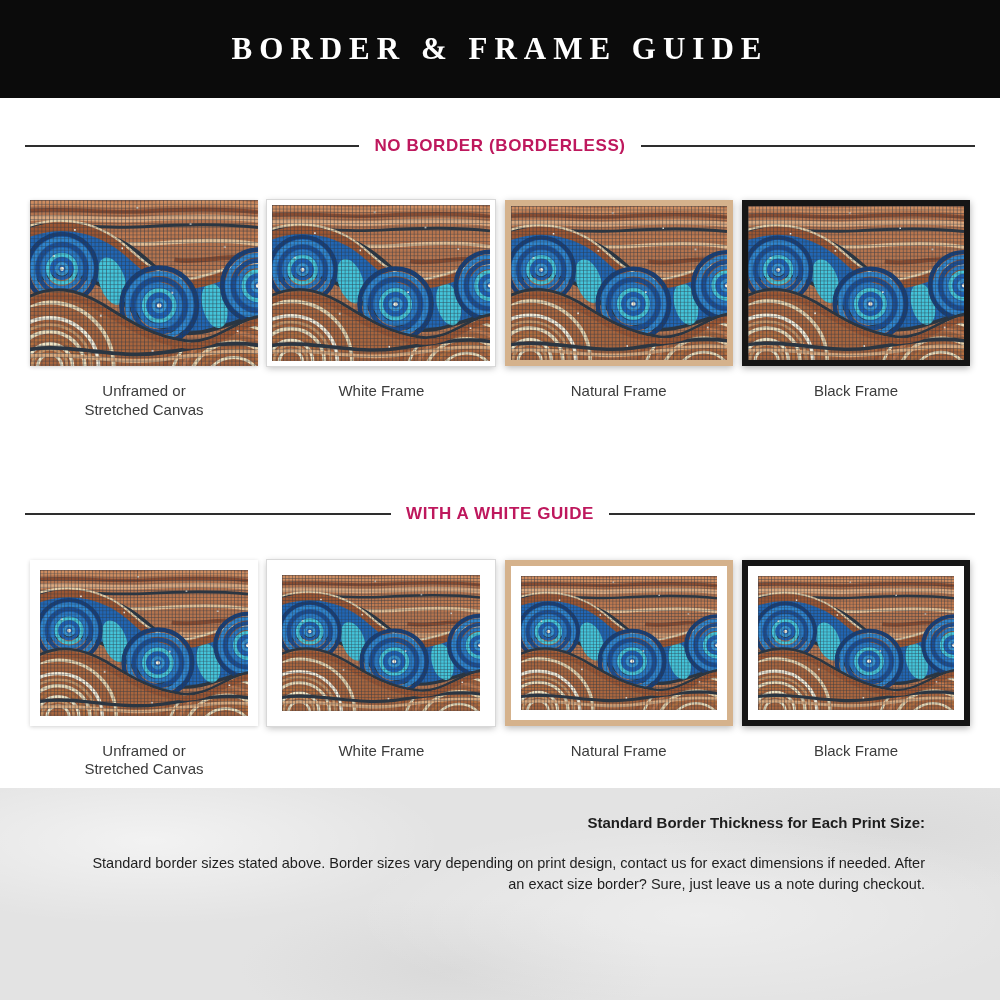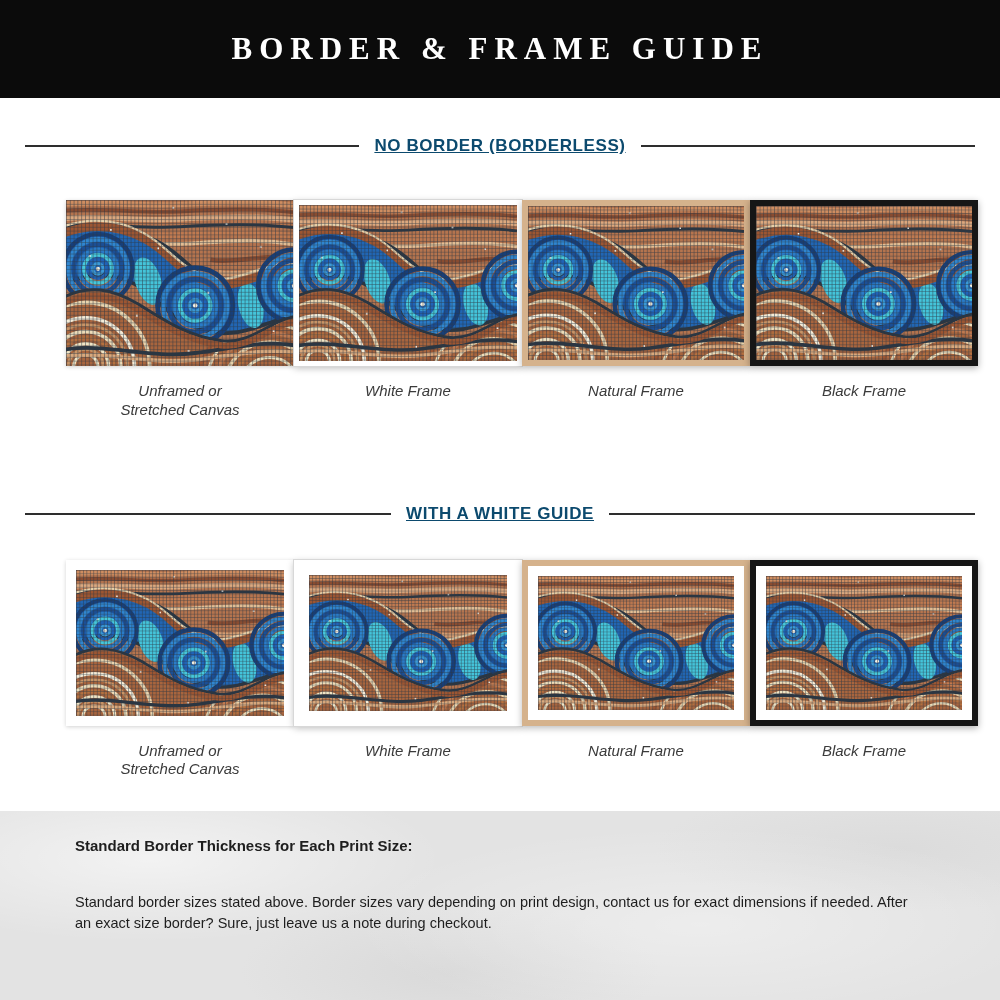--- a/index.html
+++ b/index.html
@@ -21,61 +21,61 @@
     font-family:"Liberation Serif", serif;
     font-weight:700; font-size:31px; letter-spacing:7px;
     color:#ffffff; white-space:nowrap;
   }
   
   .guide-section.first { margin-top:36px; }
   .guide-section.second { margin-top:82px; }
   .section-title {
     display:flex; align-items:center; margin:0 25px; gap:15px;
     font-size:17px; font-weight:700; letter-spacing:.6px;
-    color:#0c4a6e; line-height:24px; white-space:nowrap;text-decoration:underline;
+    color:#be185d; line-height:24px; white-space:nowrap;
   }
   .section-title::before, .section-title::after {
     content:""; flex:1 1 auto; border-top:2px solid #2e2e2e;
   }
   .frame-row {
-    margin-top:42px; padding:0 22px;
-    display:flex; justify-content:flex-end;font-style:italic;
+    margin-top:42px; padding:0 30px;
+    display:flex; justify-content:space-between;
   }
   .guide-section.second .frame-row { margin-top:34px; }
   .frame-cell { width:228px; display:flex; flex-direction:column; align-items:center; }
   .frame {
     width:228px; height:166px; background:#ffffff;
   }
   .f-none    { box-shadow:0 1px 4px rgba(0,0,0,.18); }
   .f-white   { border:5px solid #ffffff; outline:1px solid #d8d8d8;
                box-shadow:0 2px 7px rgba(0,0,0,.28); }
   .f-natural { border:6px solid #d5b28c; box-shadow:0 2px 7px rgba(0,0,0,.28); }
   .f-black   { border:6px solid #161616; box-shadow:0 2px 7px rgba(0,0,0,.32); }
   .mat { width:100%; height:100%; background:#ffffff; }
   .frame.bordered .mat { padding:10px; }
   .art { width:100%; height:100%; display:block; }
   .frame-label {
     margin-top:16px; font-size:15px; line-height:1.25;
     text-align:center; color:#3b3b3b; white-space:pre-line;
   }
   
   .footer {
-    margin-top:auto; flex:0 0 auto; height:189px;
+    margin-top:auto; flex:0 0 auto; height:212px;
     background-color:#e3e3e3;
     background-image:
       radial-gradient(420px 120px at 15% 25%, rgba(255,255,255,.55), rgba(255,255,255,0) 70%),
       radial-gradient(500px 140px at 70% 60%, rgba(255,255,255,.35), rgba(255,255,255,0) 70%),
       radial-gradient(300px 100px at 45% 85%, rgba(205,205,205,.45), rgba(205,205,205,0) 70%),
       radial-gradient(350px 90px at 90% 20%, rgba(212,212,212,.5), rgba(212,212,212,0) 70%);
-    text-align:left; color:#1e1e1e;
+    text-align:right; color:#1e1e1e;
     padding:25px 75px 0 75px;
   }
   .footer .sizes-heading { font-size:15px; font-weight:700; line-height:1.35; }
   .footer .sizes-line { font-size:15px; line-height:1.32; white-space:pre-wrap; }
-  .footer .border-note { margin-top:36px; font-size:14.5px; line-height:1.4; }
+  .footer .border-note { margin-top:20px; font-size:14.5px; line-height:1.4; }
 </style>
 </head>
 <body>
 
 <svg width="0" height="0" style="position:absolute" aria-hidden="true">
   <defs>
     <pattern id="dotgrid" width="5" height="5" patternUnits="userSpaceOnUse">
       <path d="M0 0H5 M0 0V5" stroke="#2b3642" stroke-width="1.5" fill="none"></path>
     </pattern>
     <g id="rings" fill="none">

